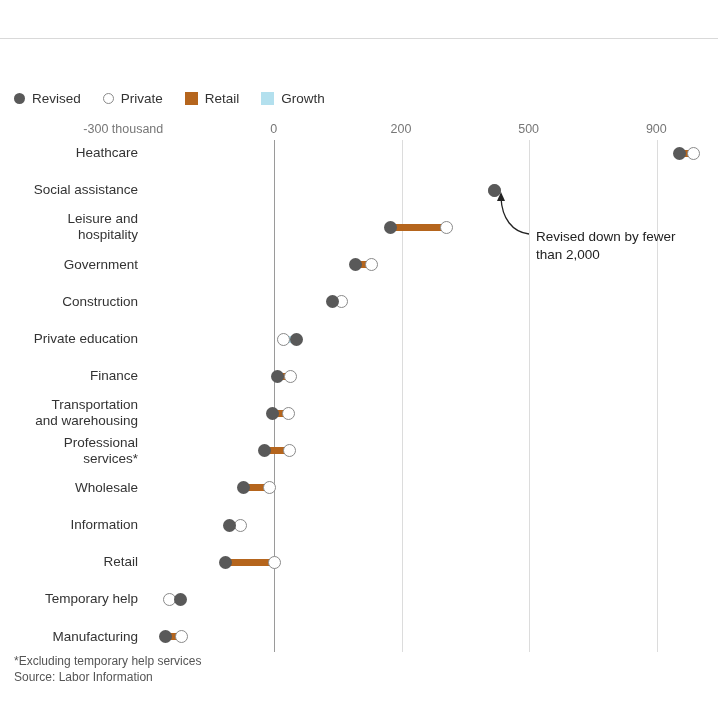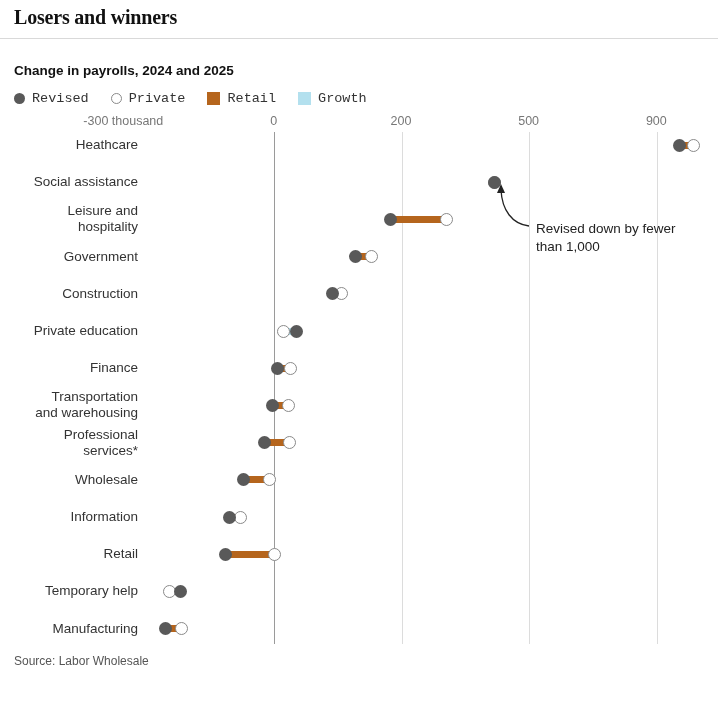--- a/index.html
+++ b/index.html
@@ -54,39 +54,38 @@
     display: flex;
     align-items: center;
     gap: 0px;
     font-size: 13.5px;
     color: #333333;
   }
   .legend-item {
     display: flex;
     align-items: center;
     margin-right: 22px;
-    font-family: Liberation Mono, monospace;
   }
   .legend-item .lbl { margin-left: 7px; }
   .dot-filled {
     width: 11px; height: 11px; border-radius: 50%;
     background: #595959; display: inline-block;
   }
   .dot-open {
     width: 11px; height: 11px; border-radius: 50%;
     background: #ffffff; border: 1.5px solid #8a8a8a;
     box-sizing: border-box; display: inline-block;
   }
   .swatch {
     width: 13px; height: 13px; display: inline-block;
   }
   .plot {
     position: absolute;
     left: 0;
-    top: 114px;
+    top: 122px;
     width: 718px;
     height: 530px;
   }
   .axis-label {
     position: absolute;
     font-size: 12.5px;
     color: #777777;
     top: 0px;
     white-space: nowrap;
   }
@@ -142,24 +141,22 @@
     color: #555555;
     line-height: 15.5px;
   }
   .footnotes div { white-space: pre; }
 </style>
 </head>
 <body>
 
 <div class="wrap">
 
-  <div class="title">Losers and winners</div>
   <div class="rule"></div>
 
-  <div class="subtitle">Change in payrolls, 2024 and 2025</div>
 
   <div class="legend">
     <div class="legend-item">
       <span class="dot-filled"></span>
       <span class="lbl">Revised</span>
     </div>
     <div class="legend-item">
       <span class="dot-open"></span>
       <span class="lbl">Private</span>
     </div>
@@ -236,24 +233,25 @@
       <div class="marker revised" style="left: 218.987px; top: 433.7px;"></div>
       <div class="cat-label" style="right: 580px; width: 160px; top: 469.4px;">Temporary help</div>
       <div class="bar" style="left: 169.739px; width: 11.0644px; top: 473.9px; background: rgb(179, 224, 238);"></div>
       <div class="marker previous" style="left: 163.239px; top: 470.9px;"></div>
       <div class="marker revised" style="left: 174.303px; top: 470.9px;"></div>
       <div class="cat-label" style="right: 580px; width: 160px; top: 506.6px;">Manufacturing</div>
       <div class="bar" style="left: 165.483px; width: 16.1711px; top: 511.1px; background: rgb(181, 101, 29);"></div>
       <div class="marker previous" style="left: 175.154px; top: 508.1px;"></div>
       <div class="marker revised" style="left: 158.983px; top: 508.1px;"></div>
       <div class="annot" style="left: 536px; top: 106px; white-space: pre-line;">Revised down by fewer
-than 1,000</div>
+than 2,000</div>
       <svg width="718" height="530" style="position: absolute; left: 0px; top: 0px; pointer-events: none;">
         <path d="M529,112 C512,110 502,96 501,76" stroke="#222222" stroke-width="1.3" fill="none"></path>
         <path d="M501,70 l-4,9 l8,0 z" fill="#222222"></path>
       </svg>
     </div>
 
   <div class="footnotes">
-    <div>Source: Labor Wholesale</div>
+    <div>*Excluding temporary help services</div>
+    <div>Source: Labor Information</div>
   </div>
 
 </div>
 
 </body></html>

